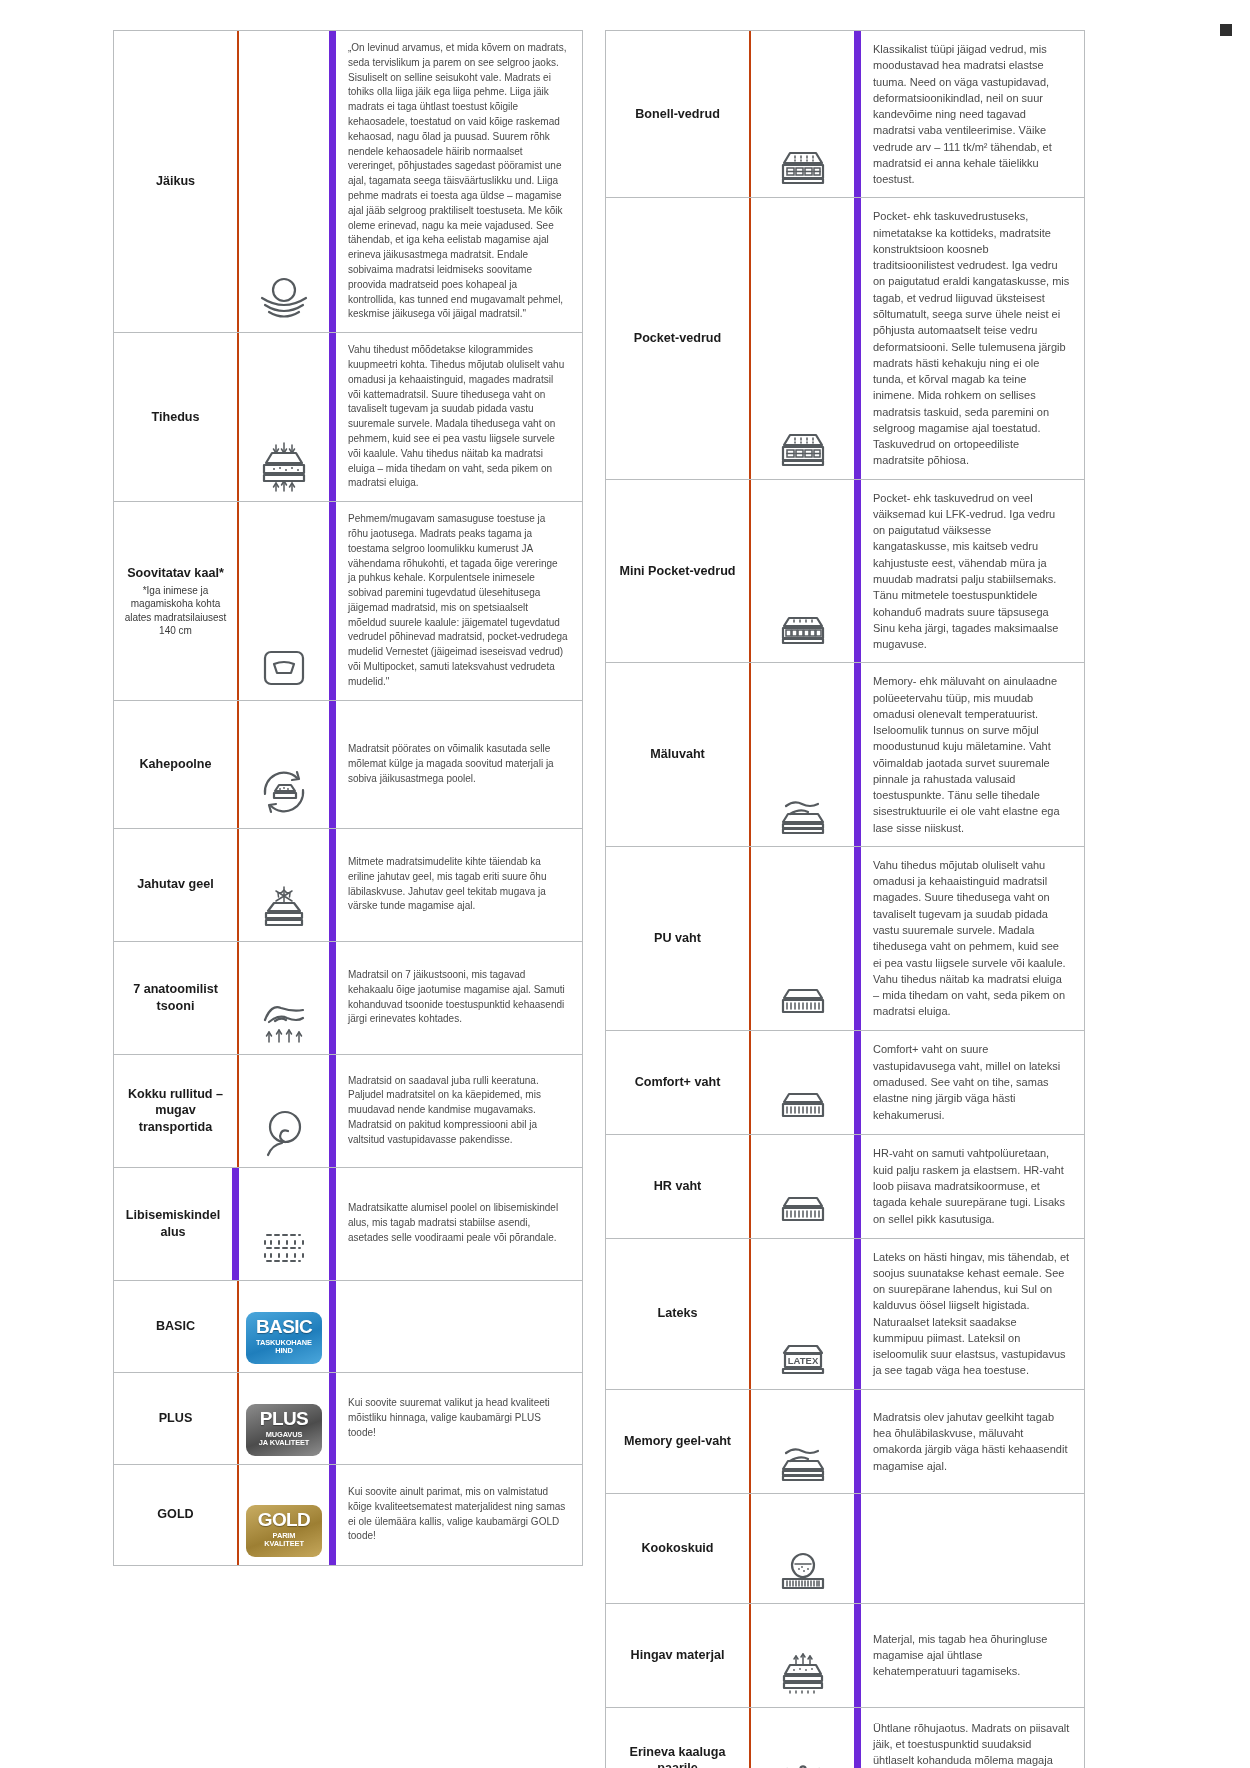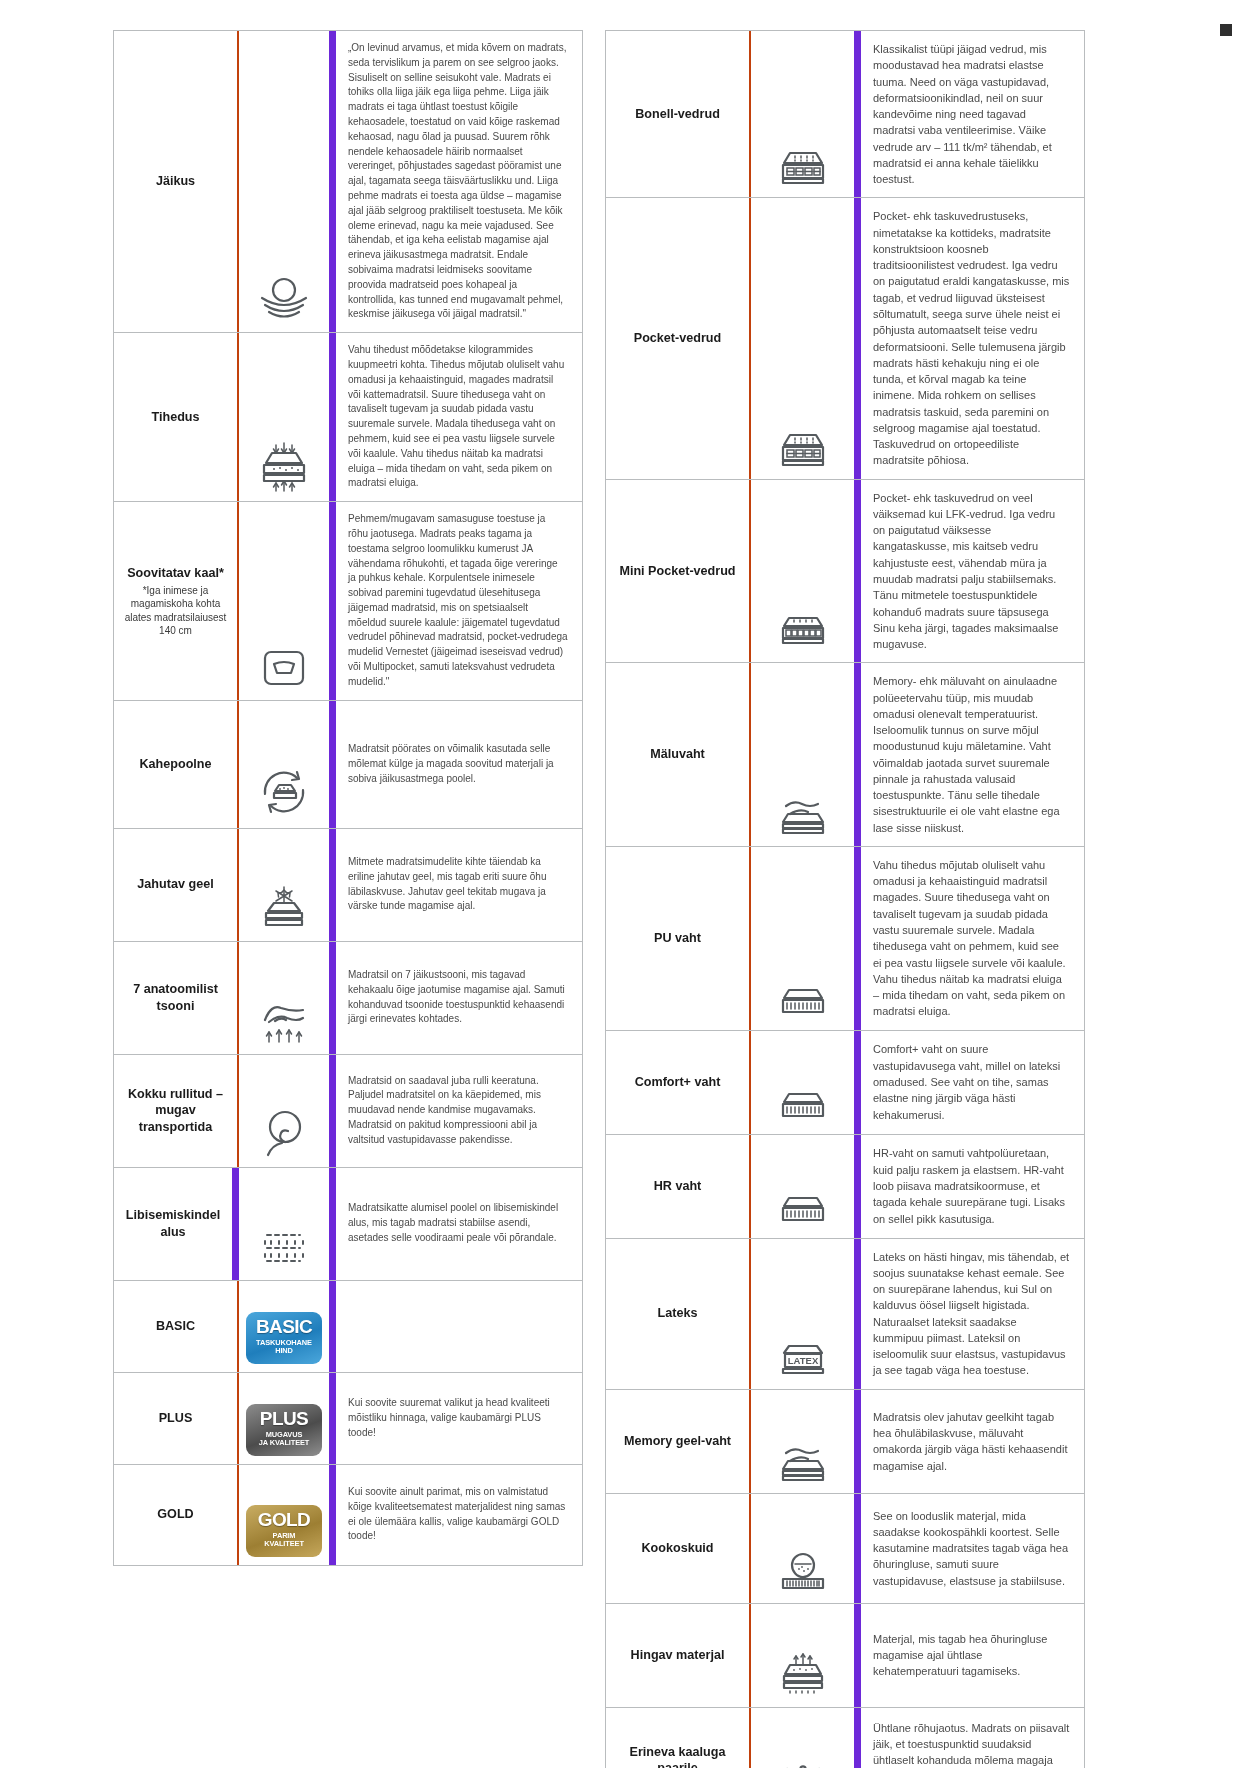--- a/index.html
+++ b/index.html
@@ -551,23 +551,20 @@
             <circle class="st-dot" cx="25" cy="18" r="0.9"></circle>
               <circle class="st-dot" cx="30" cy="20" r="0.9"></circle>
             <circle class="st-dot" cx="34" cy="18" r="0.9"></circle>
               <circle class="st-dot" cx="28" cy="16" r="0.9"></circle>
             <rect class="st" x="9" y="28" width="40" height="9"></rect>
             <g class="st-thin">
               <path d="M13 30v5 M16 30v5 M19 30v5 M22 30v5 M25 30v5 M28 30v5 M31 30v5 M34 30v5 M37 30v5 M40 30v5 M43 30v5 M45 30v5"></path>
             </g>
           </svg>
         </div>
-        <div class="cell-text">
-          <p>See on looduslik materjal, mida saadakse kookospähkli koortest. Selle kasutamine madratsites tagab väga hea õhuringluse, samuti suure vastupidavuse, elastsuse ja stabiilsuse.</p>
-        </div>
       </div>
 
       <div class="row" style="min-height:104px">
         <div class="cell-title">
           <div class="title-main">Hingav materjal</div>
         </div>
         <div class="cell-icon">
           <svg class="ic" width="58" height="46" viewBox="0 0 58 46">
             <path class="st-thin" d="M22 3 v8 M29 1 v10 M36 3 v8"></path>
             <path class="st-thin" d="M22 3 l-2 3 M22 3 l2 3 M29 1 l-2 3 M29 1 l2 3 M36 3 l-2 3 M36 3 l2 3"></path>

